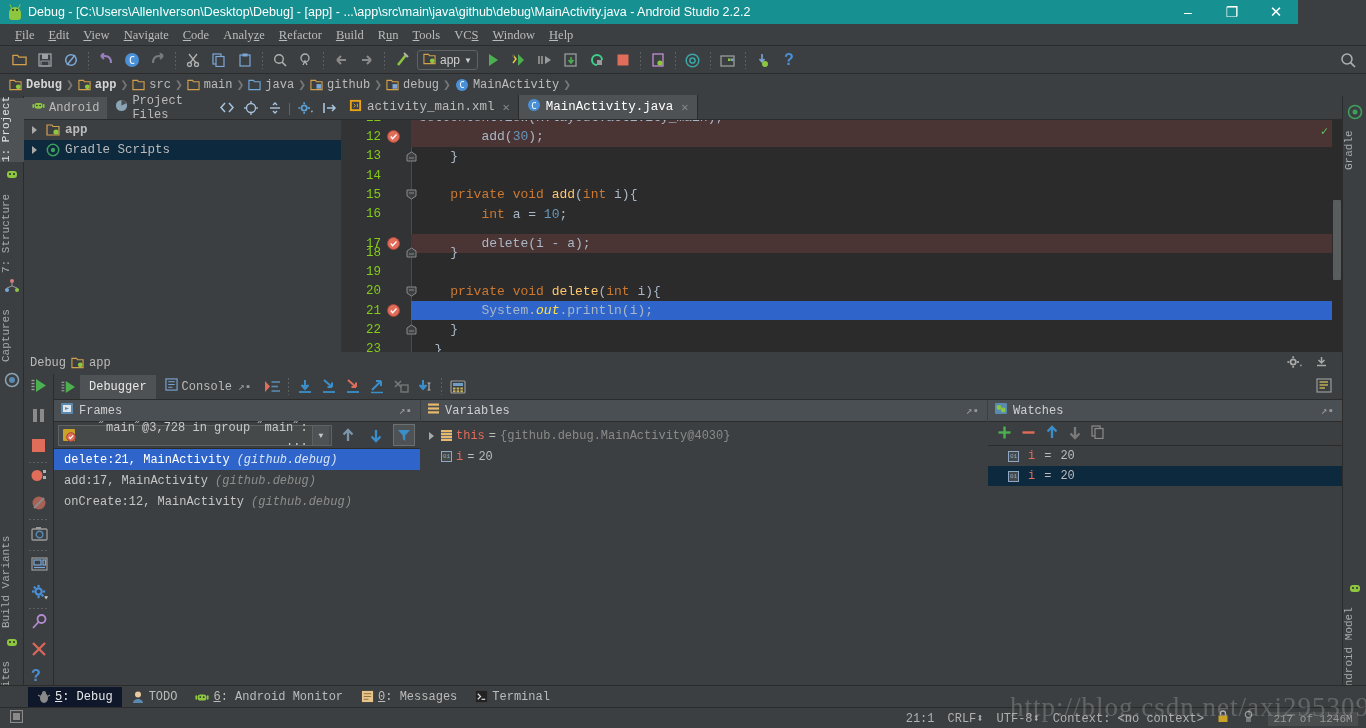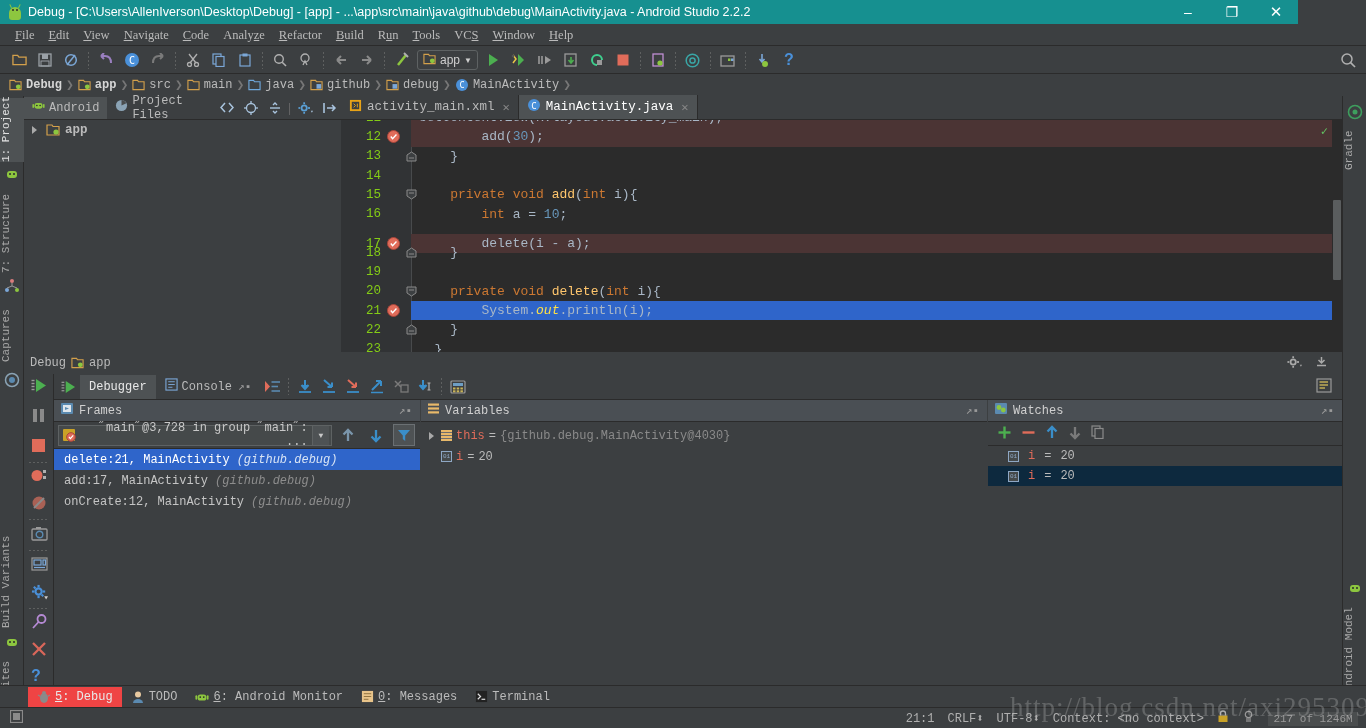--- a/index.html
+++ b/index.html
@@ -190,21 +190,21 @@
     font-size:6px; text-align:center; line-height:9px; font-family:"Liberation Mono",monospace; }
   .tri-sm{ width:0;height:0; border-left:5px solid #a9a9a9;
     border-top:4px solid transparent; border-bottom:4px solid transparent; }
 
   
   .tw-bar{ position:absolute; left:0; top:685px; width:1366px; height:22px;
     background:#3c3f41; display:flex; align-items:center; padding-left:28px;
     border-top:1px solid #2b2b2b; }
   .twb{ display:flex; align-items:center; gap:4px; padding:2px 9px; height:20px;
     font-family:"Liberation Mono", monospace; font-size:12px; color:#bbbbbb; }
-  .twb.active{ background:#ef4444; color:#e8e8e8; }
+  .twb.active{ background:#0f172a; color:#e8e8e8; }
   .twb u{ text-decoration:underline; }
   .tw-right{ position:absolute; right:8px; display:flex; align-items:center; gap:14px; }
 
   .statusbar{ position:absolute; left:0; top:707px; width:1366px; height:21px;
     background:#3c3f41; display:flex; align-items:center; padding-left:10px; gap:6px;
     font-family:"Liberation Mono", monospace; font-size:12px; color:#b0b0b0;
     border-top:1px solid #2b2b2b; }
   .sb-right{ position:absolute; right:0; top:0; height:21px; display:flex;
     align-items:center; gap:13px; padding-right:8px; font-family:"Liberation Mono",monospace;
     font-size:12px; color:#b0b0b0; }
@@ -632,20 +632,30 @@
   <div class="proj-tree" id="proj-tree">
       <div class="tree-row">
         <span class="tri"></span>
         <span style="display: flex;">
           <svg width="14" height="12" viewBox="0 0 14 12">
             <path d="M1 1h5l1 1.5h6V11H1z" fill="none" stroke="#d3a04b" stroke-width="1.2"></path>
             <circle cx="10" cy="8" r="2.6" fill="#8dc63f"></circle>
           </svg>
         </span>
         <span style="font-weight: bold;">app</span>
+      </div>
+      <div class="tree-row selected">
+        <span class="tri"></span>
+        <span style="display: flex;">
+          <svg width="14" height="14" viewBox="0 0 14 14">
+            <circle cx="7" cy="7" r="5.7" fill="none" stroke="#3e9e5e" stroke-width="1.5"></circle>
+            <circle cx="7" cy="7" r="2.2" fill="#3e9e5e"></circle>
+          </svg>
+        </span>
+        <span>Gradle Scripts</span>
       </div>
     </div>
 </div>
 
 <div class="editor-wrap">
   <div class="ed-tabs">
     <div class="ed-tab">
       <span>
         <svg width="13" height="13" viewBox="0 0 14 14">
             <rect x="1" y="1" width="12" height="12" fill="#e8a317"></rect>

